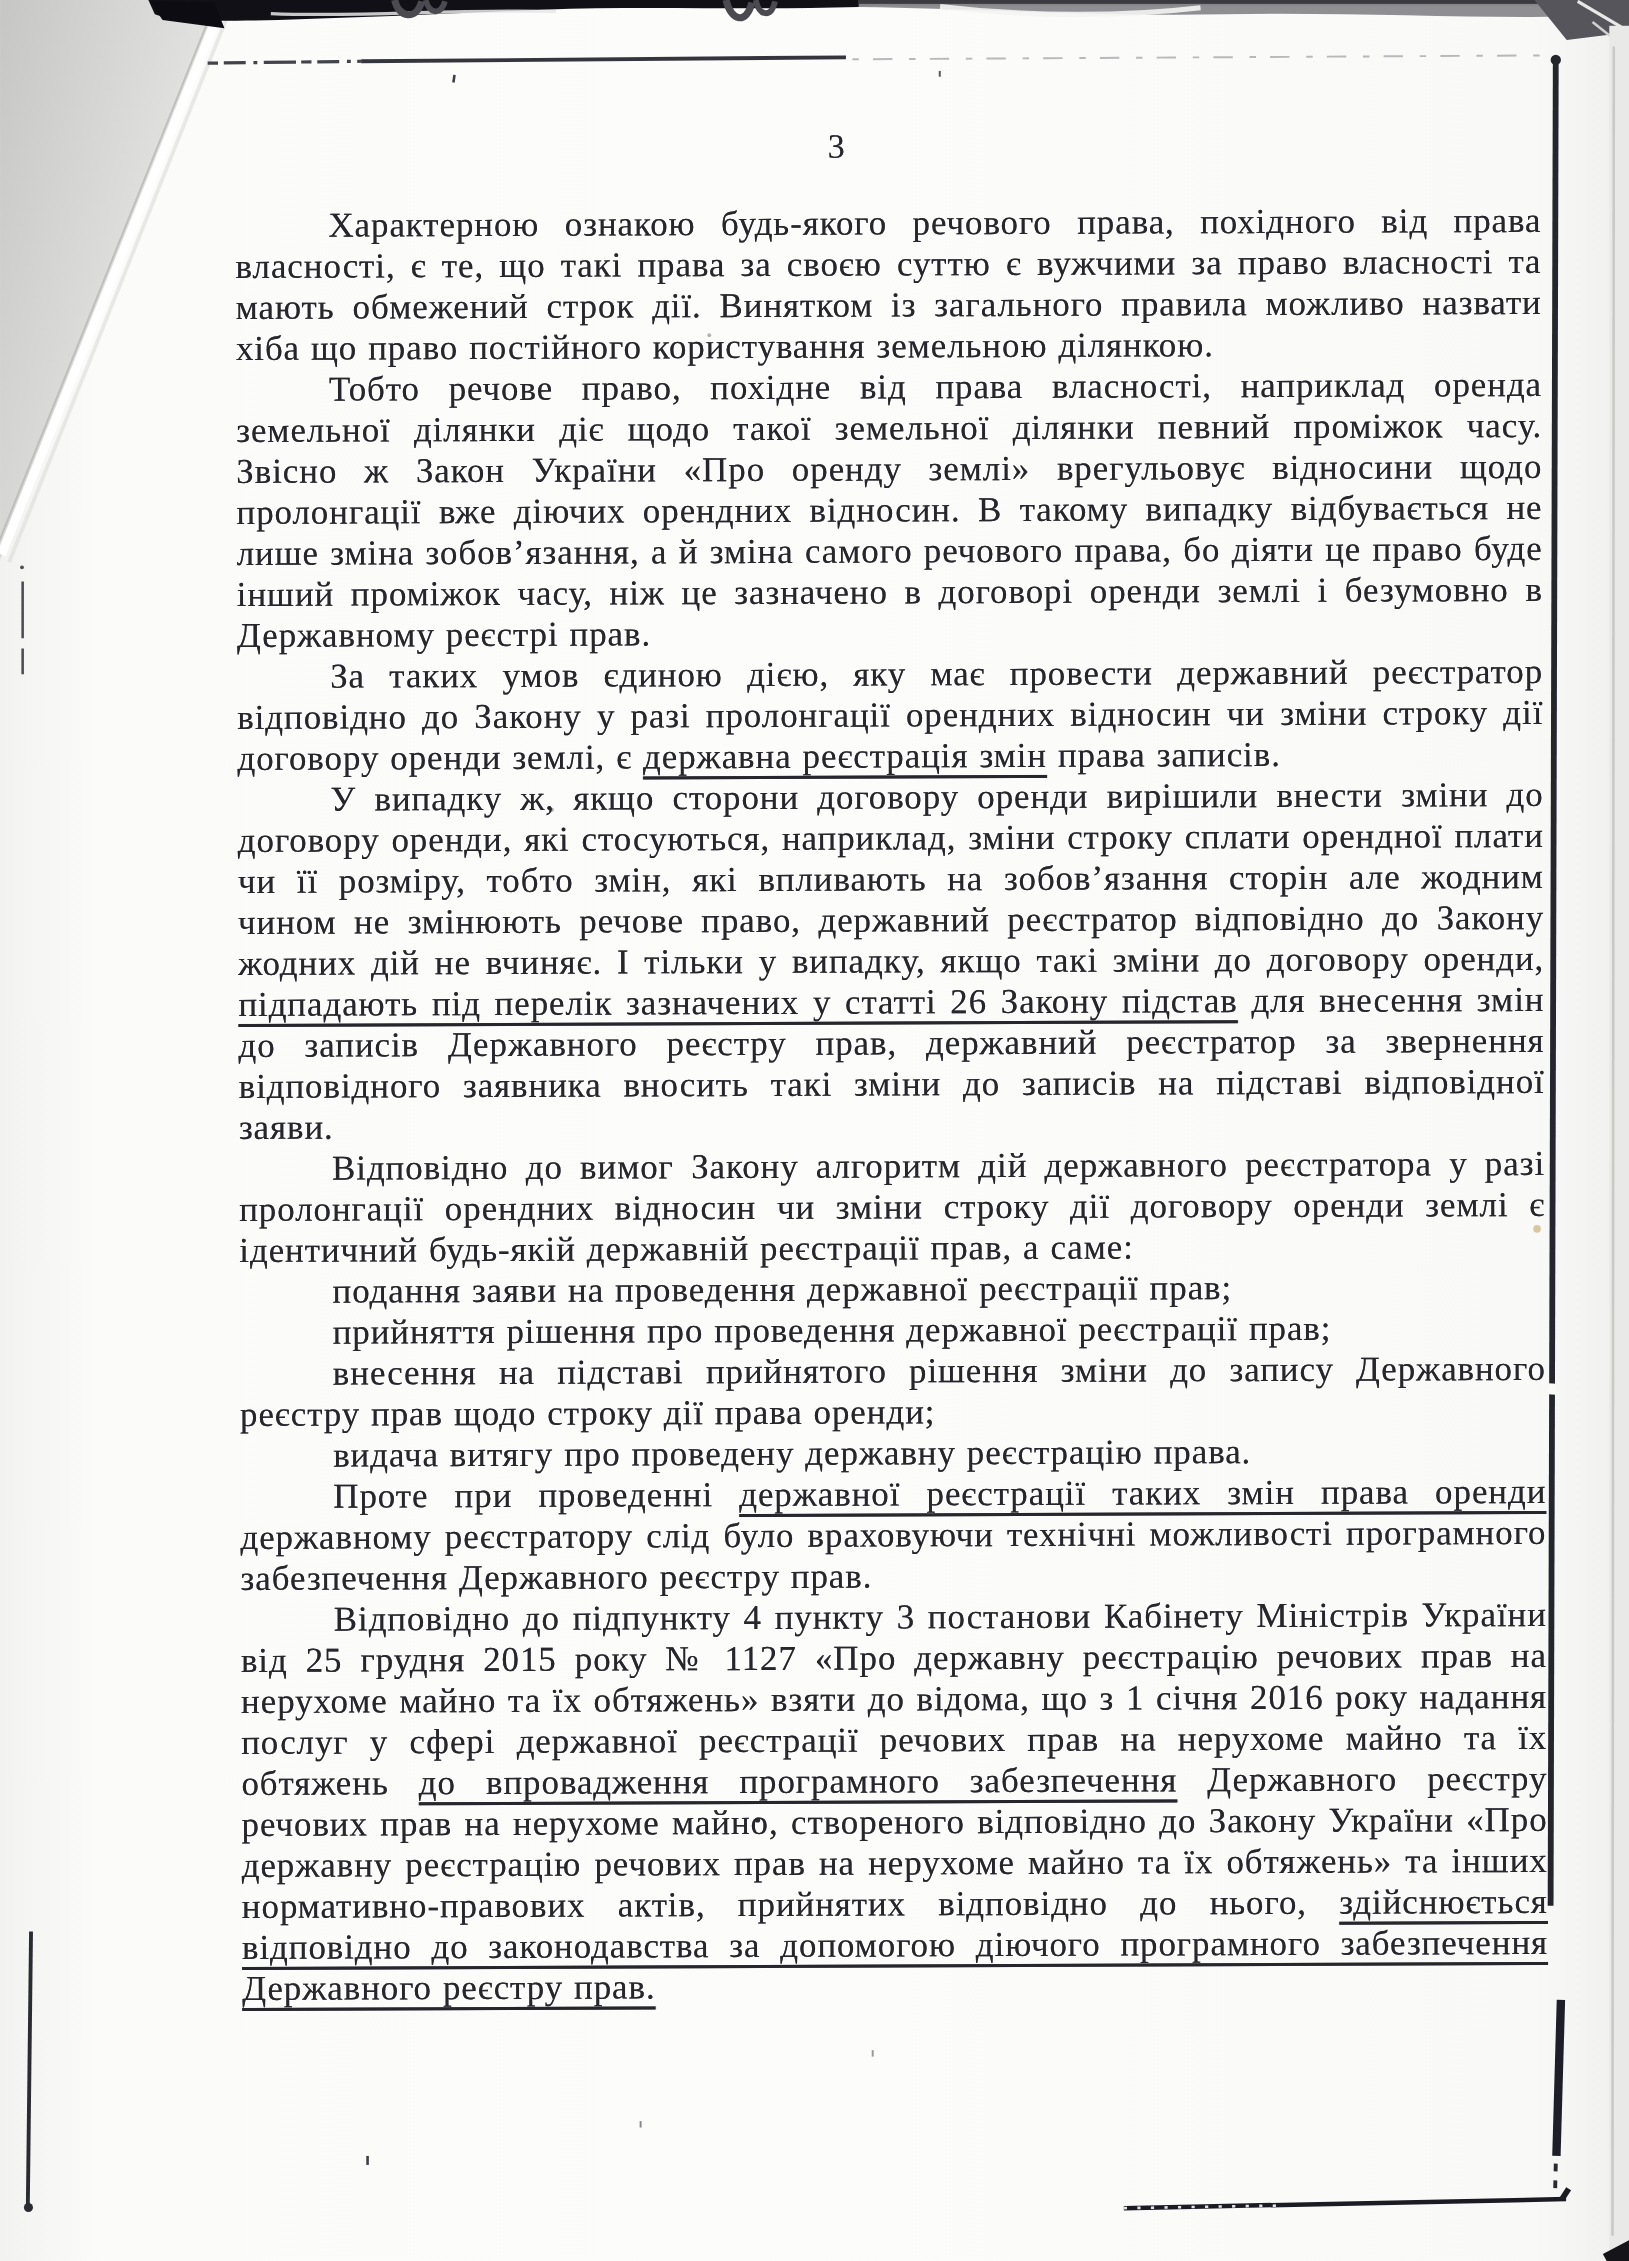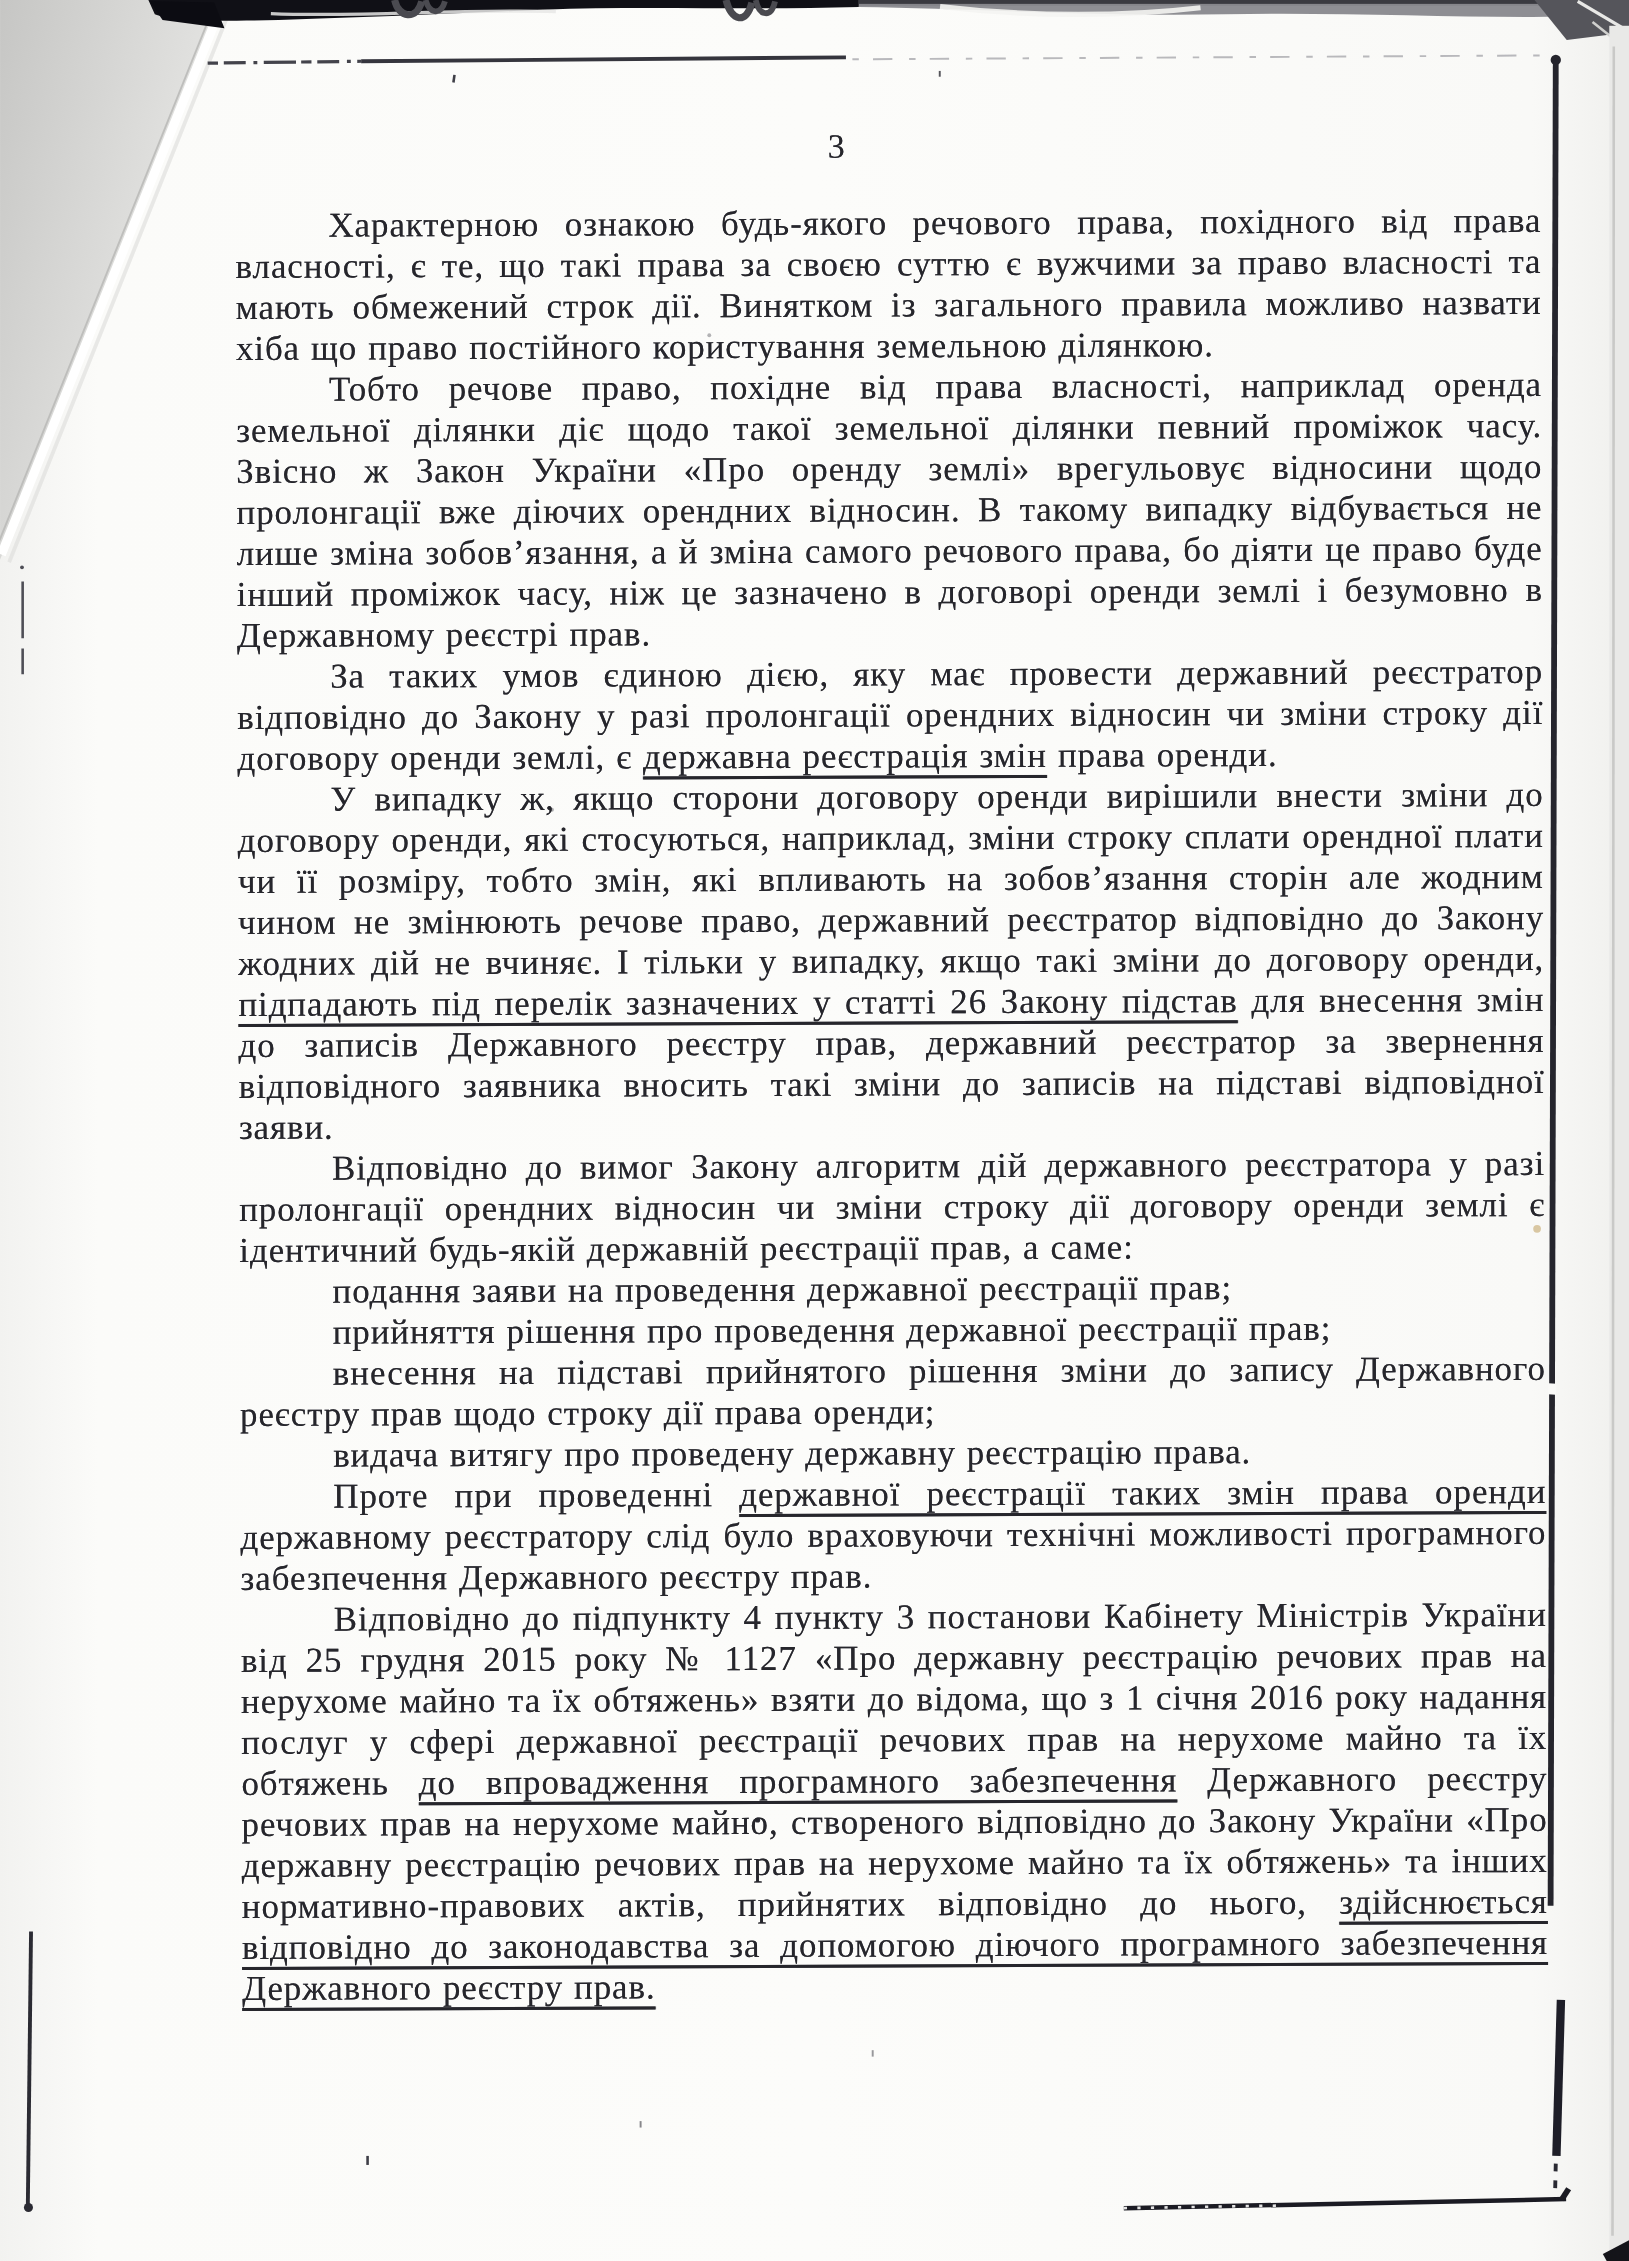--- a/index.html
+++ b/index.html
@@ -125,21 +125,21 @@
       <circle cx="856" cy="1256" r="3" fill="#6a6a70" opacity="0.55"></circle>
       <circle cx="1100" cy="520" r="3" fill="#6a6a70" opacity="0.5"></circle>
     </g>
   </svg>
 
   <div class="textblock">
     <div class="pagenum">3</div>
     <div>
         <p class="para"><span>Характерною ознакою будь-якого речового права, похідного від права власності, є те, що такі права за своєю суттю є вужчими за право власності та мають обмежений строк дії. Винятком із загального правила можливо назвати хіба що право постійного користування земельною ділянкою.</span></p>
         <p class="para"><span>Тобто речове право, похідне від права власності, наприклад оренда земельної ділянки діє щодо такої земельної ділянки певний проміжок часу. Звісно ж Закон України «Про оренду землі» врегульовує відносини щодо пролонгації вже діючих орендних відносин. В такому випадку відбувається не лише зміна зобов’язання, а й зміна самого речового права, бо діяти це право буде інший проміжок часу, ніж це зазначено в договорі оренди землі і безумовно в Державному реєстрі прав.</span></p>
-        <p class="para"><span>За таких умов єдиною дією, яку має провести державний реєстратор відповідно до Закону у разі пролонгації орендних відносин чи зміни строку дії договору оренди землі, є </span><span class="u">державна реєстрація змін</span><span> права оренди.</span></p>
+        <p class="para"><span>За таких умов єдиною дією, яку має провести державний реєстратор відповідно до Закону у разі пролонгації орендних відносин чи зміни строку дії договору оренди землі, є </span><span class="u">державна реєстрація змін</span><span> права записів.</span></p>
         <p class="para"><span>У випадку ж, якщо сторони договору оренди вирішили внести зміни до договору оренди, які стосуються, наприклад, зміни строку сплати орендної плати чи її розміру, тобто змін, які впливають на зобов’язання сторін але жодним чином не змінюють речове право, державний реєстратор відповідно до Закону жодних дій не вчиняє. І тільки у випадку, якщо такі зміни до договору оренди, </span><span class="u">підпадають під перелік зазначених у статті 26 Закону підстав</span><span> для внесення змін до записів Державного реєстру прав, державний реєстратор за звернення відповідного заявника вносить такі зміни до записів на підставі відповідної заяви.</span></p>
         <p class="para"><span>Відповідно до вимог Закону алгоритм дій державного реєстратора у разі пролонгації орендних відносин чи зміни строку дії договору оренди землі є ідентичний будь-якій державній реєстрації прав, а саме:</span></p>
         <p class="para"><span>подання заяви на проведення державної реєстрації прав;</span></p>
         <p class="para"><span>прийняття рішення про проведення державної реєстрації прав;</span></p>
         <p class="para"><span>внесення на підставі прийнятого рішення зміни до запису Державного реєстру прав щодо строку дії права оренди;</span></p>
         <p class="para"><span>видача витягу про проведену державну реєстрацію права.</span></p>
         <p class="para"><span>Проте при проведенні </span><span class="u">державної реєстрації таких змін права оренди</span><span> державному реєстратору слід було враховуючи технічні можливості програмного забезпечення Державного реєстру прав.</span></p>
         <p class="para"><span>Відповідно до підпункту 4 пункту 3 постанови Кабінету Міністрів України від 25 грудня 2015 року № 1127 «Про державну реєстрацію речових прав на нерухоме майно та їх обтяжень» взяти до відома, що з 1 січня 2016 року надання послуг у сфері державної реєстрації речових прав на нерухоме майно та їх обтяжень </span><span class="u">до впровадження програмного забезпечення</span><span> Державного реєстру речових прав на нерухоме майно, створеного відповідно до Закону України «Про державну реєстрацію речових прав на нерухоме майно та їх обтяжень» та інших нормативно-правових актів, прийнятих відповідно до нього, </span><span class="u">здійснюється відповідно до законодавства за допомогою діючого програмного забезпечення Державного реєстру прав.</span></p>
       </div>
   </div>

